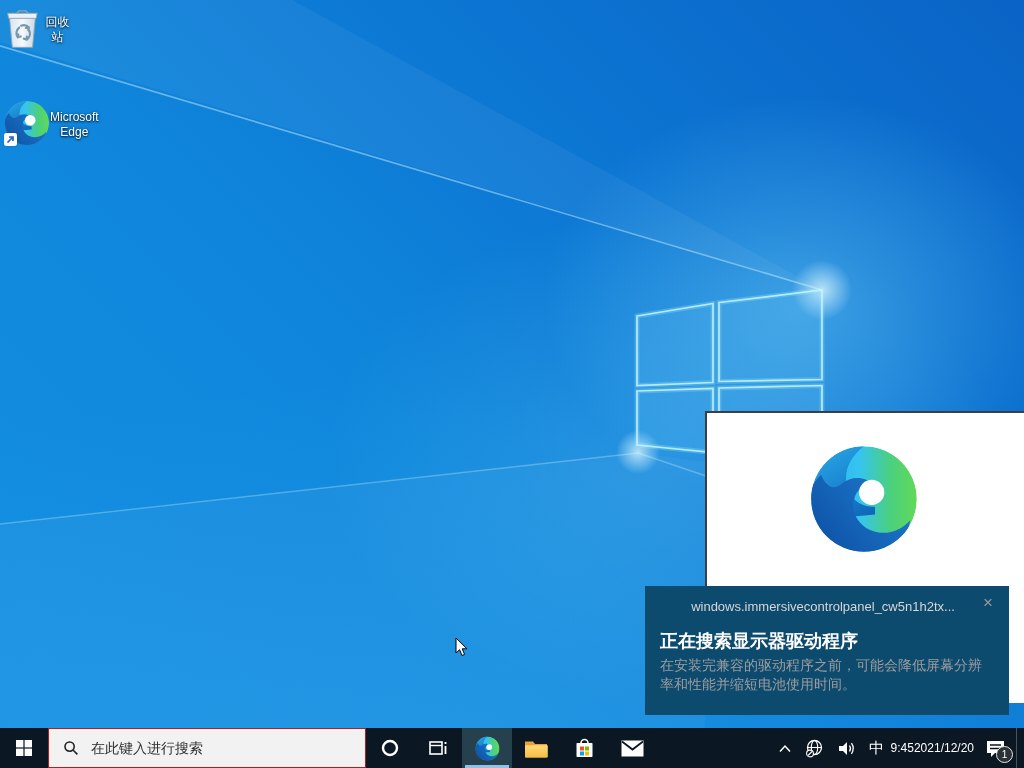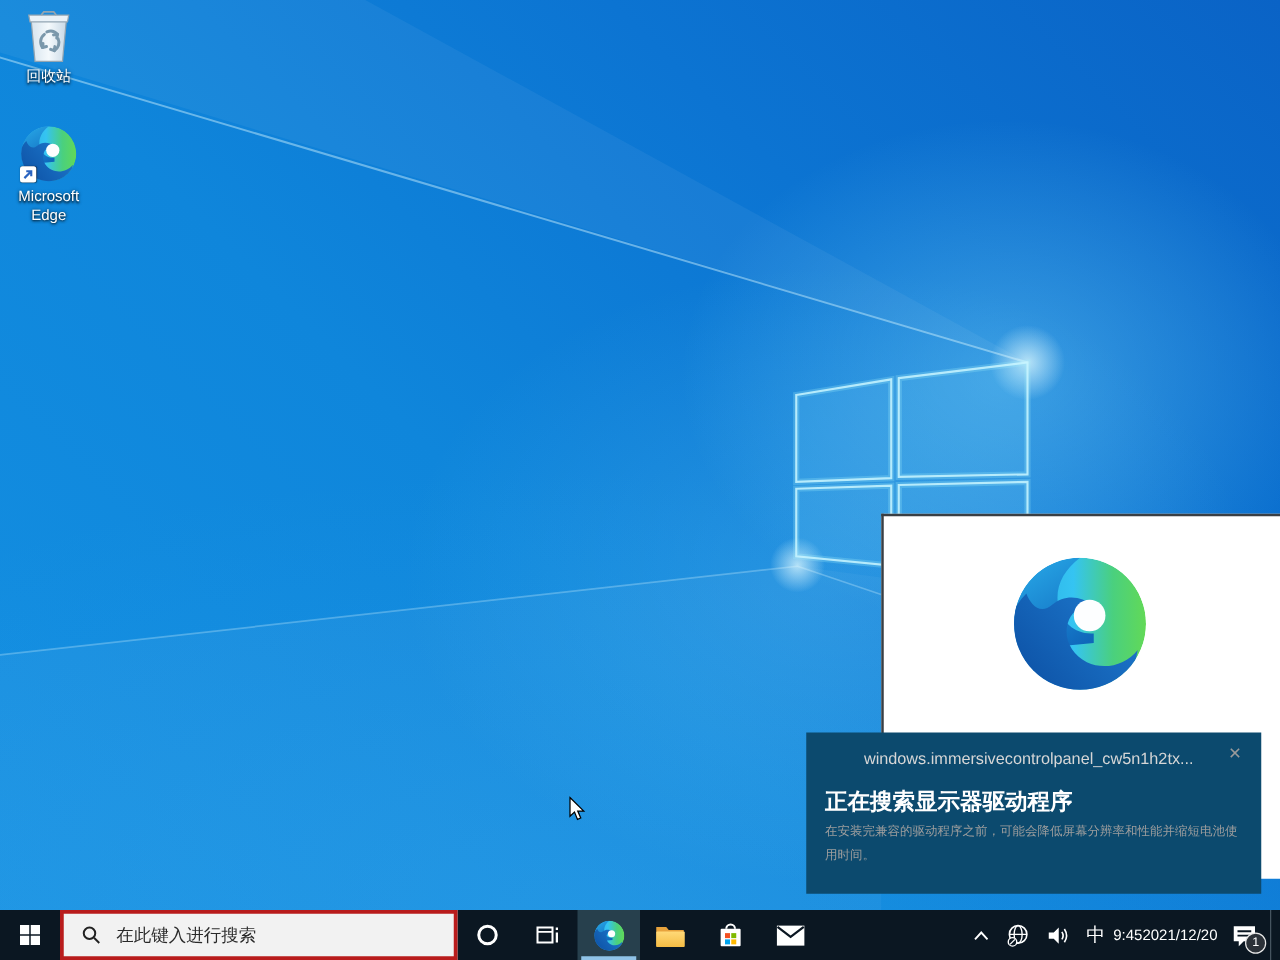--- a/index.html
+++ b/index.html
@@ -8,45 +8,45 @@
   
   .wallpaper{position:absolute;inset:0;
     background:
       radial-gradient(420px 330px at 805px 300px, rgba(130,225,255,.38), rgba(130,225,255,0) 62%),
       radial-gradient(520px 380px at 660px 460px, rgba(120,215,255,.22), rgba(120,215,255,0) 65%),
       radial-gradient(1200px 520px at 45% 96%, rgba(70,190,250,.16), rgba(70,190,250,0) 70%),
       linear-gradient(45deg, #1490e2 0%, #0f86db 42%, #0c74d2 70%, #0a63c6 100%);
   }
   .wallpaper-overlay{position:absolute;inset:0;pointer-events:none;}
   
-  .desktop-icon{position:absolute;width:70px;display:flex;flex-direction:column;align-items:center;cursor:default;}
+  .desktop-icon{position:absolute;width:70px;display:flex;flex-direction:row;align-items:center;cursor:default;}
   .desktop-icon .dlabel{margin-top:4px;font-size:12px;line-height:15px;color:#fff;text-align:center;
     text-shadow:0 1px 2px rgba(0,0,0,.85),0 0 3px rgba(0,0,0,.5);}
   #icon-recycle{left:4px;top:6px;}
   #icon-edge{left:4px;top:100px;}
   .shortcut-badge{position:absolute;left:0px;bottom:0px;width:13px;height:13px;background:#fff;border-radius:2px;
     box-shadow:0 0 1px rgba(0,0,0,.6);display:flex;align-items:center;justify-content:center;}
   .edge-ico-wrap{position:relative;width:46px;height:46px;}
   
   .edge-window{position:absolute;left:705px;top:411px;width:319px;height:292px;background:#fff;
     border-top:2px solid #3a3f44;border-left:2px solid #3a3f44;box-sizing:border-box;z-index:5;}
   .edge-window .biglogo{position:absolute;left:102px;top:31px;width:110px;height:110px;}
   
   .toast{position:absolute;left:645px;top:586px;width:364px;height:129px;background:#0c4a6e;z-index:8;box-sizing:border-box;}
   .toast-header{margin:13px 44px 0 36px;font-size:13px;color:#d6d6d6;white-space:nowrap;overflow:hidden;text-align:center;}
   .toast-close{position:absolute;top:6px;right:10px;width:22px;height:22px;line-height:22px;text-align:center;
     color:#9a9a9a;font-size:17px;cursor:default;}
   .toast-title{margin:15px 15px 0 15px;font-size:18px;font-weight:bold;color:#ffffff;}
-  .toast-body{margin:3px 15px 0 15px;font-size:10px;line-height:19px;color:#9d9d9d;font-family:Liberation Serif, serif;}
+  .toast-body{margin:3px 15px 0 15px;font-size:14px;line-height:19px;color:#9d9d9d;font-family:Liberation Serif, serif;}
   
   .taskbar{position:absolute;left:0;bottom:0;width:1024px;height:40px;background:#0b1722;display:flex;align-items:stretch;z-index:10;}
   .tb-btn{width:48px;display:flex;align-items:center;justify-content:center;position:relative;flex:0 0 auto;}
   .tb-btn.active{background:#27404d;}
   .tb-btn.active .underline{position:absolute;left:3px;right:3px;bottom:0;height:3px;background:#8fc3e8;}
-  .searchbox{flex:0 0 318px;background:#f2f2f2;border:3px solid #b91c1c;box-sizing:border-box;display:flex;align-items:center;}
+  .searchbox{flex:0 0 318px;background:#f2f2f2;border:1px solid #b91c1c;box-sizing:border-box;display:flex;align-items:center;}
   .searchbox input{border:none;outline:none;background:transparent;font-size:14px;color:#1f1f1f;flex:1;
     font-family:"Liberation Sans","DejaVu Sans",sans-serif;}
   .searchbox input::placeholder{color:#1f1f1f;opacity:.95;}
   .search-mag{margin:0 10px 0 14px;flex:0 0 auto;display:flex;}
   .tb-spacer{flex:1 1 auto;}
   .tray-btn{display:flex;align-items:center;justify-content:center;flex:0 0 auto;position:relative;}
   .tray-clock{flex:0 0 72px;display:flex;flex-direction:row;align-items:center;justify-content:center;
     color:#fff;font-size:12px;line-height:15px;text-align:center;}
   .ime{color:#fff;font-size:15px;width:28px;}
   .badge{position:absolute;right:3px;bottom:5px;width:15px;height:15px;border-radius:50%;background:#2b3138;

